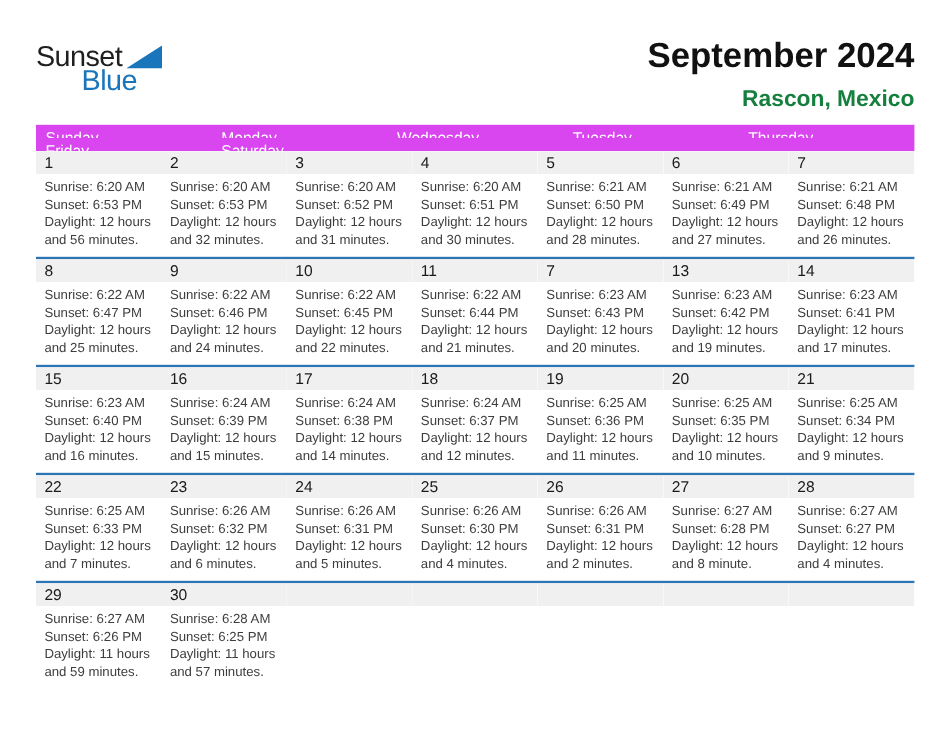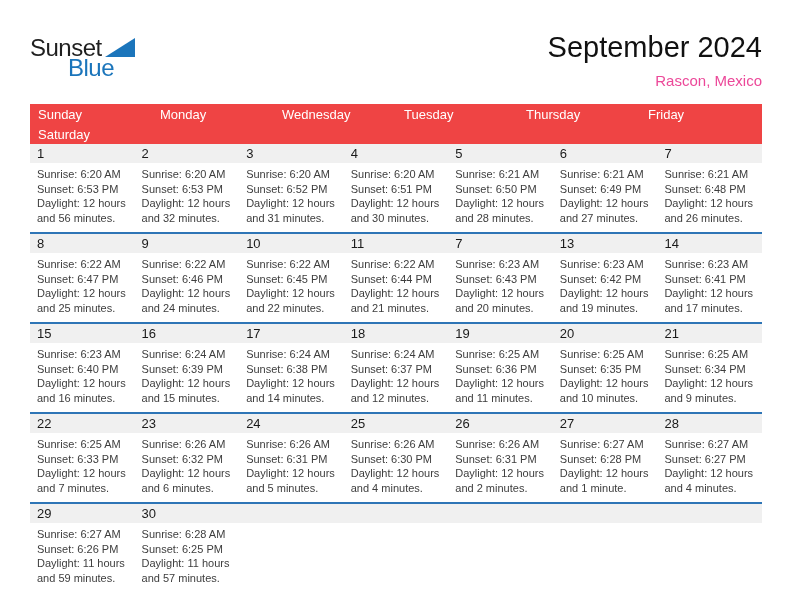--- a/index.html
+++ b/index.html
@@ -17,32 +17,32 @@
     font-size:24px; color:#1f1f1f; letter-spacing:-0.5px; line-height:24px;
   }
   .logo-tri { margin-left:3px; margin-top:2px; display:block; }
   .logo-blue {
     font-size:24px; color:#1b75bb; letter-spacing:-0.5px; line-height:24px;
     margin-left:38px; margin-top:-4px;
   }
 
   .titles { position:absolute; right:30px; top:30px; text-align:right; }
   .page-title {
-    margin:0; font-size:29px; font-weight:400; color:#111; line-height:34px;
+    margin:0; font-size:29px; font-weight:700; color:#111; line-height:34px;
   }
   .page-subtitle {
-    margin-top:8px; font-size:15px; font-weight:400; color:#ec4899;
+    margin-top:8px; font-size:19px; font-weight:700; color:#15803d;
   }
 
   
   .calendar { position:absolute; left:30px; top:104px; width:732px; }
 
   .dow-row {
-    display:grid; grid-template-columns:repeat(6,1fr);
-    background:#ef4444; height:40px;
+    display:grid; grid-template-columns:repeat(5,1fr);
+    background:#d946ef; height:22px;
   }
   .dow-cell {
     color:#ffffff; font-size:13px; line-height:22px; padding-left:8px;
     white-space:nowrap; overflow:hidden;
   }
 
   .week {
     display:grid; grid-template-columns:repeat(7,1fr);
     height:88px; background:#ffffff;
   }
@@ -328,21 +328,21 @@
               <div>Daylight: 12 hours</div>
               <div>and 2 minutes.</div>
             </div>
           </div>
           <div class="day-cell">
             <div class="date-band">27</div>
             <div class="day-details">
               <div>Sunrise: 6:27 AM</div>
               <div>Sunset: 6:28 PM</div>
               <div>Daylight: 12 hours</div>
-              <div>and 1 minute.</div>
+              <div>and 8 minute.</div>
             </div>
           </div>
           <div class="day-cell">
             <div class="date-band">28</div>
             <div class="day-details">
               <div>Sunrise: 6:27 AM</div>
               <div>Sunset: 6:27 PM</div>
               <div>Daylight: 12 hours</div>
               <div>and 4 minutes.</div>
             </div>

